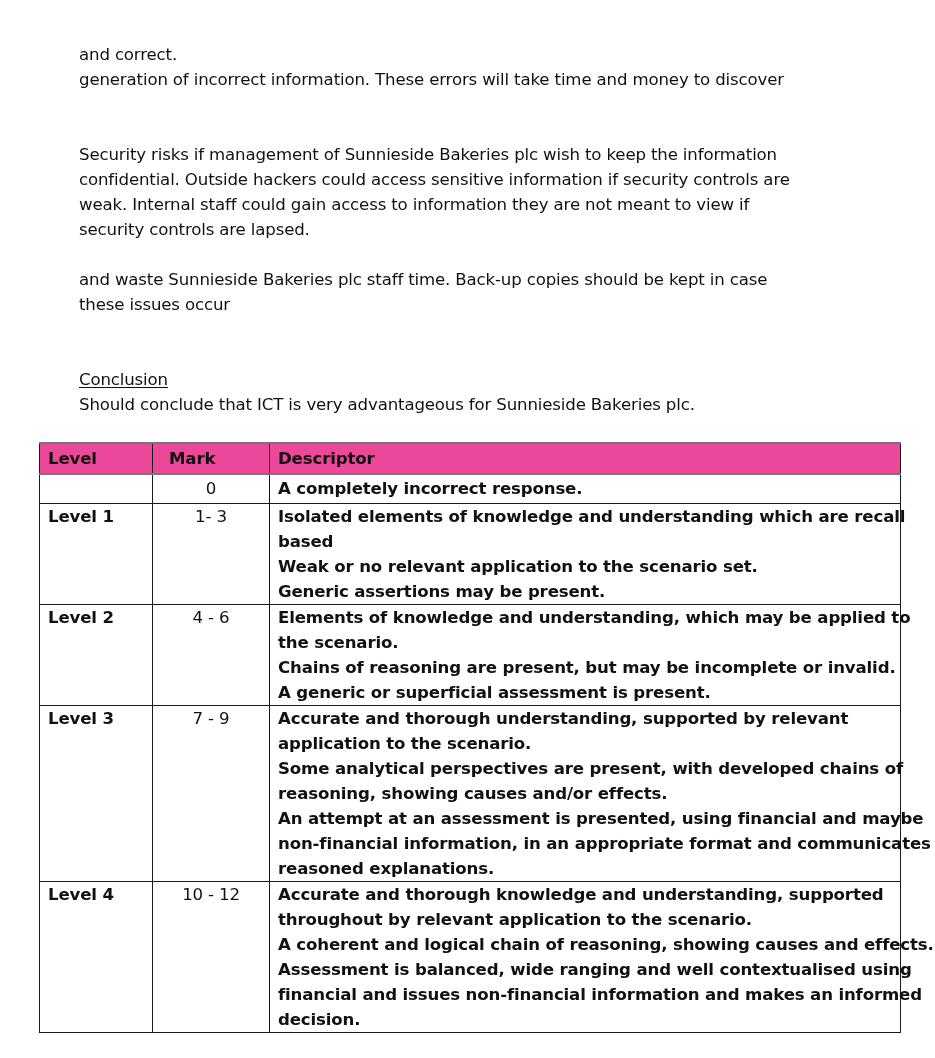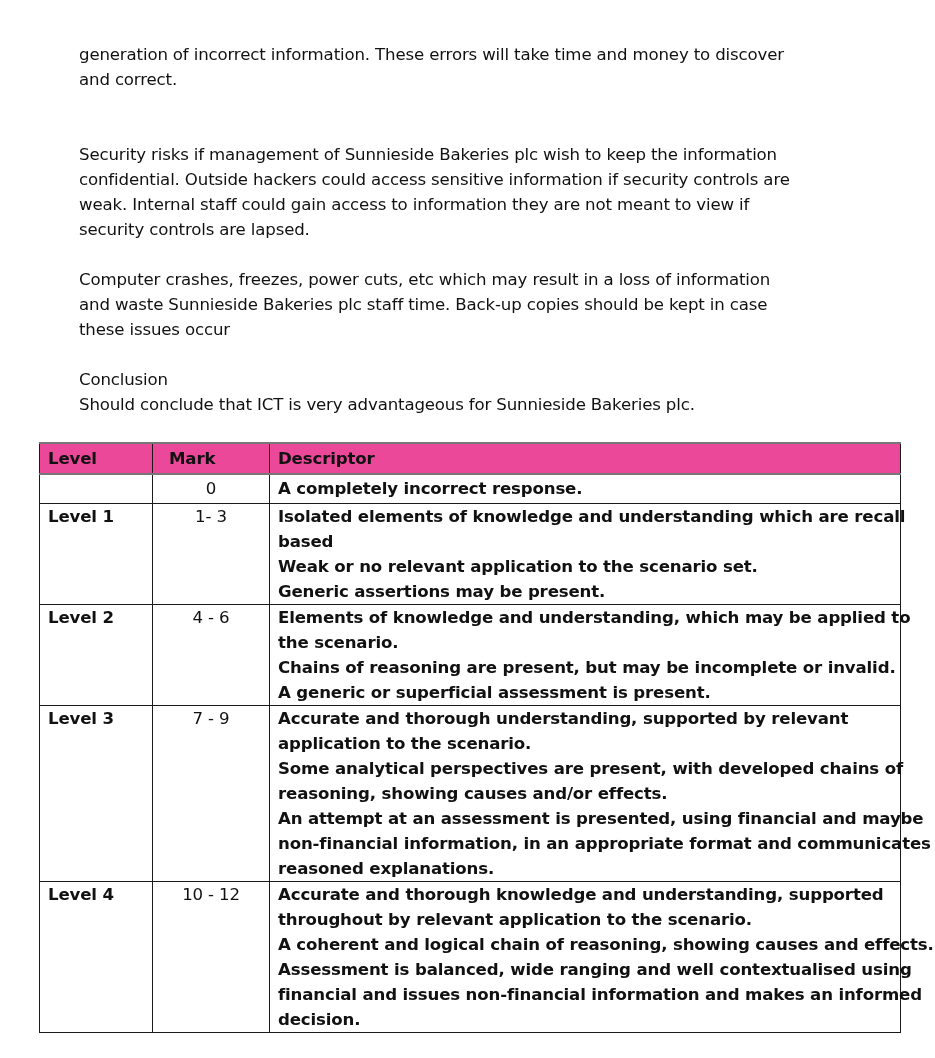--- a/index.html
+++ b/index.html
@@ -28,21 +28,21 @@
       font-size: 16.6px;
       line-height: 25px;
       letter-spacing: -0.15px;
       margin: 0;
     }
     .p1 { top: 42px; }
     .p2 { top: 142px; }
     .p3 { top: 267px; }
     .p4 { top: 367px; }
     .line { display: block; white-space: nowrap; }
-    .underline { text-underline-offset: 2px; }
+    .underline { text-decoration: underline; text-underline-offset: 2px; }
 
     table.rubric {
       position: absolute;
       left: 39px;
       top: 442px;
       width: 861px;
       border-collapse: collapse;
       font-size: 16.6px;
       letter-spacing: -0.15px;
       line-height: 25px;
@@ -72,33 +72,32 @@
     td.desc-cell { padding-left: 9px; padding-right: 4px; }
     td.desc-cell .line { white-space: nowrap; font-weight: bold; }
     tr.row-zero td { height: 27px; line-height: 28px; }
   </style>
 </head>
 <body>
 
 <div class="doc">
 
   <p class="para p1">
+    <span class="line">and correct.</span>
     <span class="line">generation of incorrect information. These errors will take time and money to discover</span>
-    <span class="line">and correct.</span>
   </p>
 
   <p class="para p2">
     <span class="line">Security risks if management of Sunnieside Bakeries plc wish to keep the information</span>
     <span class="line">confidential. Outside hackers could access sensitive information if security controls are</span>
     <span class="line">weak. Internal staff could gain access to information they are not meant to view if</span>
     <span class="line">security controls are lapsed.</span>
   </p>
 
   <p class="para p3">
-    <span class="line">Computer crashes, freezes, power cuts,  etc which may result in a loss of information</span>
     <span class="line">and waste Sunnieside Bakeries plc staff time. Back-up copies should be kept in case</span>
     <span class="line">these issues occur</span>
   </p>
 
   <p class="para p4">
     <span class="line"><span class="underline">Conclusion</span></span>
     <span class="line">Should conclude that ICT is very advantageous for Sunnieside Bakeries plc.</span>
   </p>
 
   <table class="rubric">

